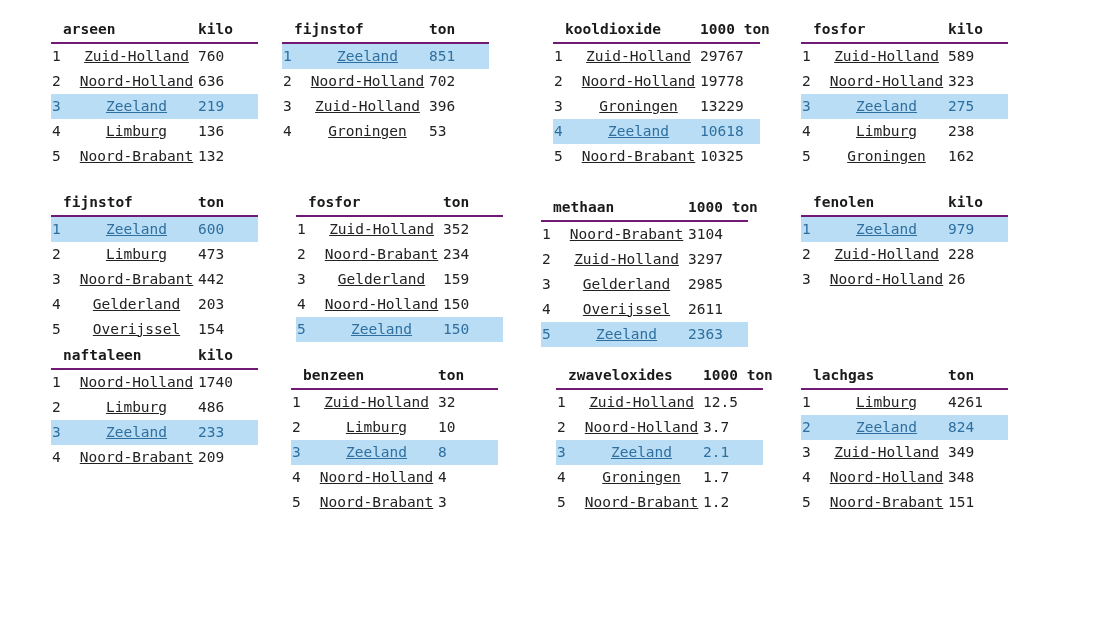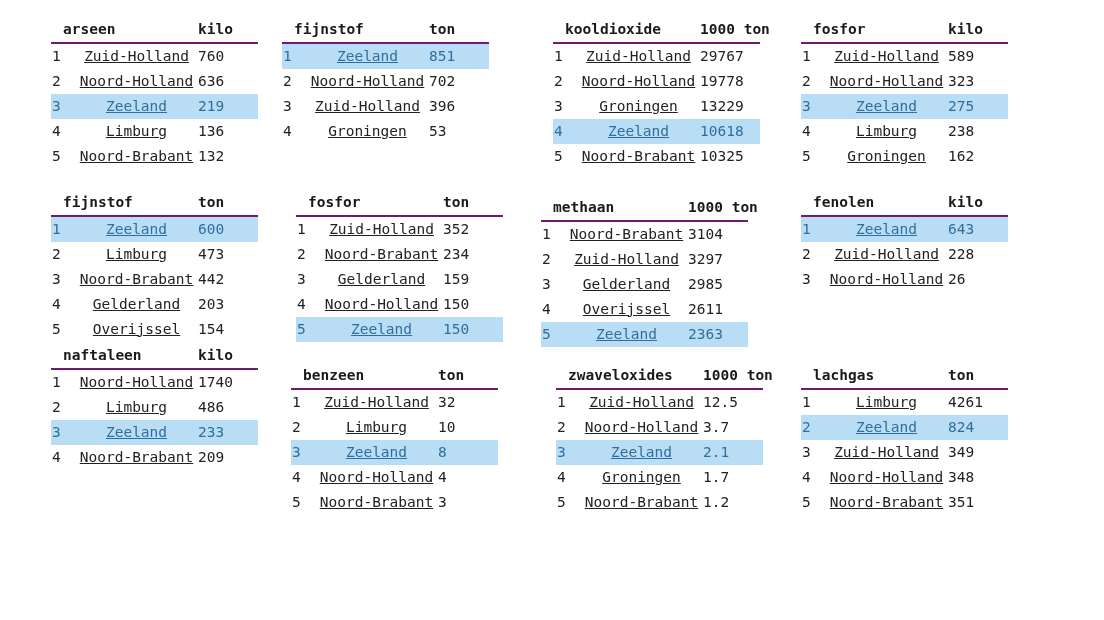--- a/index.html
+++ b/index.html
@@ -383,21 +383,21 @@
         <thead>
           <tr>
             <th class="th-title" colspan="2">fenolen</th>
             <th class="th-unit">kilo</th>
           </tr>
         </thead>
         <tbody>
           <tr class="row-highlight">
             <td class="td-rank">1</td>
             <td class="td-name">Zeeland</td>
-            <td class="td-value">643</td>
+            <td class="td-value">979</td>
           </tr>
           <tr class="row-normal">
             <td class="td-rank">2</td>
             <td class="td-name">Zuid-Holland</td>
             <td class="td-value">228</td>
           </tr>
           <tr class="row-normal">
             <td class="td-rank">3</td>
             <td class="td-name">Noord-Holland</td>
             <td class="td-value">26</td>
@@ -556,18 +556,18 @@
             <td class="td-value">349</td>
           </tr>
           <tr class="row-normal">
             <td class="td-rank">4</td>
             <td class="td-name">Noord-Holland</td>
             <td class="td-value">348</td>
           </tr>
           <tr class="row-normal">
             <td class="td-rank">5</td>
             <td class="td-name">Noord-Brabant</td>
-            <td class="td-value">351</td>
+            <td class="td-value">151</td>
           </tr>
         </tbody>
       </table>
     </div>
   </div>
 
 </body></html>

